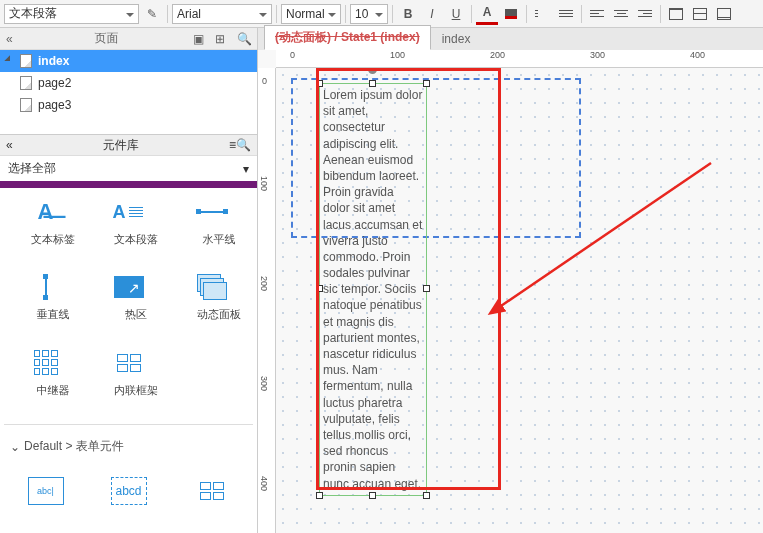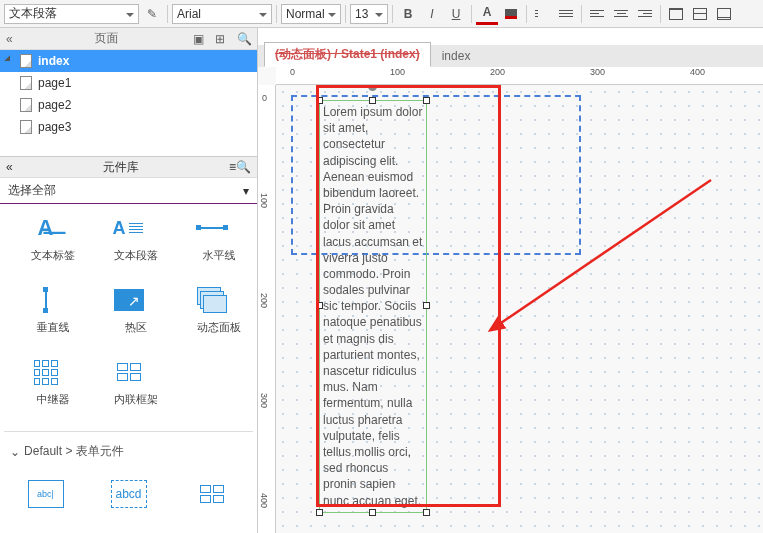--- a/index.html
+++ b/index.html
@@ -22,21 +22,21 @@
 .panel-hdr .title { flex:1; text-align:center; font-size:12px; }
 .panel-hdr .ico { width:14px; cursor:pointer; }
 .pages { background:#fff; }
 .page-row { padding:4px 8px 4px 20px; display:flex; align-items:center; gap:6px; cursor:pointer; }
 .page-row.root { padding-left:8px; }
 .page-row.sel { background:#3b99fc; color:#fff; font-weight:bold; }
 .page-ico { width:12px; height:14px; display:inline-block; background:linear-gradient(135deg,#fff 0 70%,#ddd 70% 100%); border:1px solid #888; position:relative; }
 .tri { display:inline-block; border:4px solid transparent; border-left-color:#555; transform:rotate(45deg); margin-left:-2px; }
 .lib-hdr { height:22px; background:#eee; display:flex; align-items:center; padding:0 6px; border-top:1px solid #ccc; border-bottom:1px solid #ddd; }
 .lib-hdr .title { flex:1; text-align:center; }
-.select-all { padding:4px 8px; border-bottom:1px solid #701a75; display:flex; justify-content:space-between; align-items:center; }
+.select-all { padding:4px 8px; border-bottom:7px solid #701a75; display:flex; justify-content:space-between; align-items:center; }
 .lib-grid { display:grid; grid-template-columns:repeat(3,1fr); padding:10px 4px; gap:8px 0; overflow-y:auto; flex:1; }
 .lib-item { display:flex; flex-direction:column; align-items:center; gap:6px; cursor:pointer; }
 .lib-item .lbl { font-size:11px; color:#444;margin-left:15px; }
 .ico-box { width:36px; height:28px; display:flex; align-items:center; justify-content:center; }
 .ico-a { font-size:22px; font-weight:bold; color:#2b8fd9; position:relative; }
 .ico-a.sub::after { content:"—"; position:absolute; bottom:-4px; left:6px; color:#2b8fd9; }
 .ico-apara { width:32px; height:22px; display:flex; align-items:center; gap:3px; }
 .ico-apara .A { font-size:18px; font-weight:bold; color:#2b8fd9; }
 .ico-apara .lines { width:14px; display:flex; flex-direction:column; gap:2px; }
 .ico-apara .lines i { height:1px; background:#2b8fd9; }
@@ -47,21 +47,21 @@
 .ico-vline::before,.ico-vline::after { content:""; position:absolute; width:5px; height:5px; background:#2b8fd9; left:-2px; }
 .ico-vline::before { top:0; } .ico-vline::after { bottom:0; }
 .ico-hot { width:30px; height:22px; background:#2b8fd9; position:relative; }
 .ico-hot::after { content:"↖"; color:#fff; position:absolute; right:4px; bottom:2px; font-size:14px; transform:scaleX(-1); }
 .ico-dp { position:relative; width:30px; height:26px; }
 .ico-dp i { position:absolute; width:24px; height:18px; border:1px solid #2b8fd9; background:#cfe7f7; }
 .ico-dp i:nth-child(1){top:0;left:0;} .ico-dp i:nth-child(2){top:4px;left:3px;} .ico-dp i:nth-child(3){top:8px;left:6px;}
 .ico-grid { width:28px; height:22px; }
 .ico-grid td { border:1px solid #2b8fd9; width:7px; height:7px; }
 .cat-hdr { display:flex; align-items:center; gap:4px; padding:4px 6px; border-top:1px solid #ddd; grid-column:1/-1; color:#555; }
-.right-col { flex:1; position:relative; background:#f8f8f8;margin-top:17px; }
+.right-col { flex:1; position:relative; background:#f8f8f8; }
 .tabs { height:22px; display:flex; align-items:flex-end; padding-left:6px; background:#e8e8e8; }
 .tab { padding:3px 10px; font-size:11px; color:#666; border:1px solid transparent; }
 .tab.active { background:#fff; border-color:#bbb; border-bottom-color:#fff; font-weight:bold; text-decoration:line-through; color:#d05050; }
 .ruler-h { height:18px; background:#fff; border-bottom:1px solid #ccc; position:relative; margin-left:18px; }
 .ruler-v { width:18px; background:#fff; border-right:1px solid #ccc; position:absolute; top:40px; bottom:0; left:0; }
 .ruler-h .tick,.ruler-v .tick { position:absolute; font-size:9px; color:#555; }
 .canvas { position:absolute; left:18px; top:40px; right:0; bottom:0; overflow:auto; background-image:radial-gradient(#c8d4e2 1px,transparent 1px); background-size:14px 14px; }
 .dp-outer { position:absolute; left:15px; top:10px; width:290px; height:160px; border:2px dashed #4a7fd8; }
 .txt-el { position:absolute; left:43px; top:15px; width:108px; border:1px solid #7ec97e; padding:3px; font-size:11px; color:#555; line-height:1.35; }
 .handle { position:absolute; width:7px; height:7px; background:#fff; border:1px solid #333; }
@@ -85,21 +85,21 @@
   <div class="tb-sep"></div>
   <div class="dropdown dd-font">
       <span>Arial</span>
     </div>
   <div class="tb-sep"></div>
   <div class="dropdown dd-style">
       <span>Normal</span>
     </div>
   <div class="tb-sep"></div>
   <div class="dropdown dd-size">
-      <span>13</span>
+      <span>10</span>
     </div>
   <div class="tb-sep"></div>
   <div class="tb-btn bold">B</div>
   <div class="tb-btn italic">I</div>
   <div class="tb-btn underline">U</div>
   <div class="tb-sep"></div>
   <div class="tb-btn" style="border-bottom:3px solid #c00;line-height:12px;font-weight:bold">A</div>
   <div class="tb-btn">
       <span style="display:inline-block;width:12px;height:10px;background:#555;border-bottom:3px solid #c00"></span>
     </div>
@@ -165,24 +165,20 @@
       <span class="title">页面</span>
       <span class="ico">▣</span>
       <span class="ico">⊞</span>
       <span class="ico">🔍</span>
     </div>
     <div class="pages">
       <div class="page-row root sel">
           <span class="tri"></span>
           <span class="page-ico"></span>
           <span>index</span>
-        </div>
-      <div class="page-row">
-          <span class="page-ico"></span>
-          <span>page1</span>
         </div>
       <div class="page-row">
           <span class="page-ico"></span>
           <span>page2</span>
         </div>
       <div class="page-row">
           <span class="page-ico"></span>
           <span>page3</span>
         </div>
     </div>

